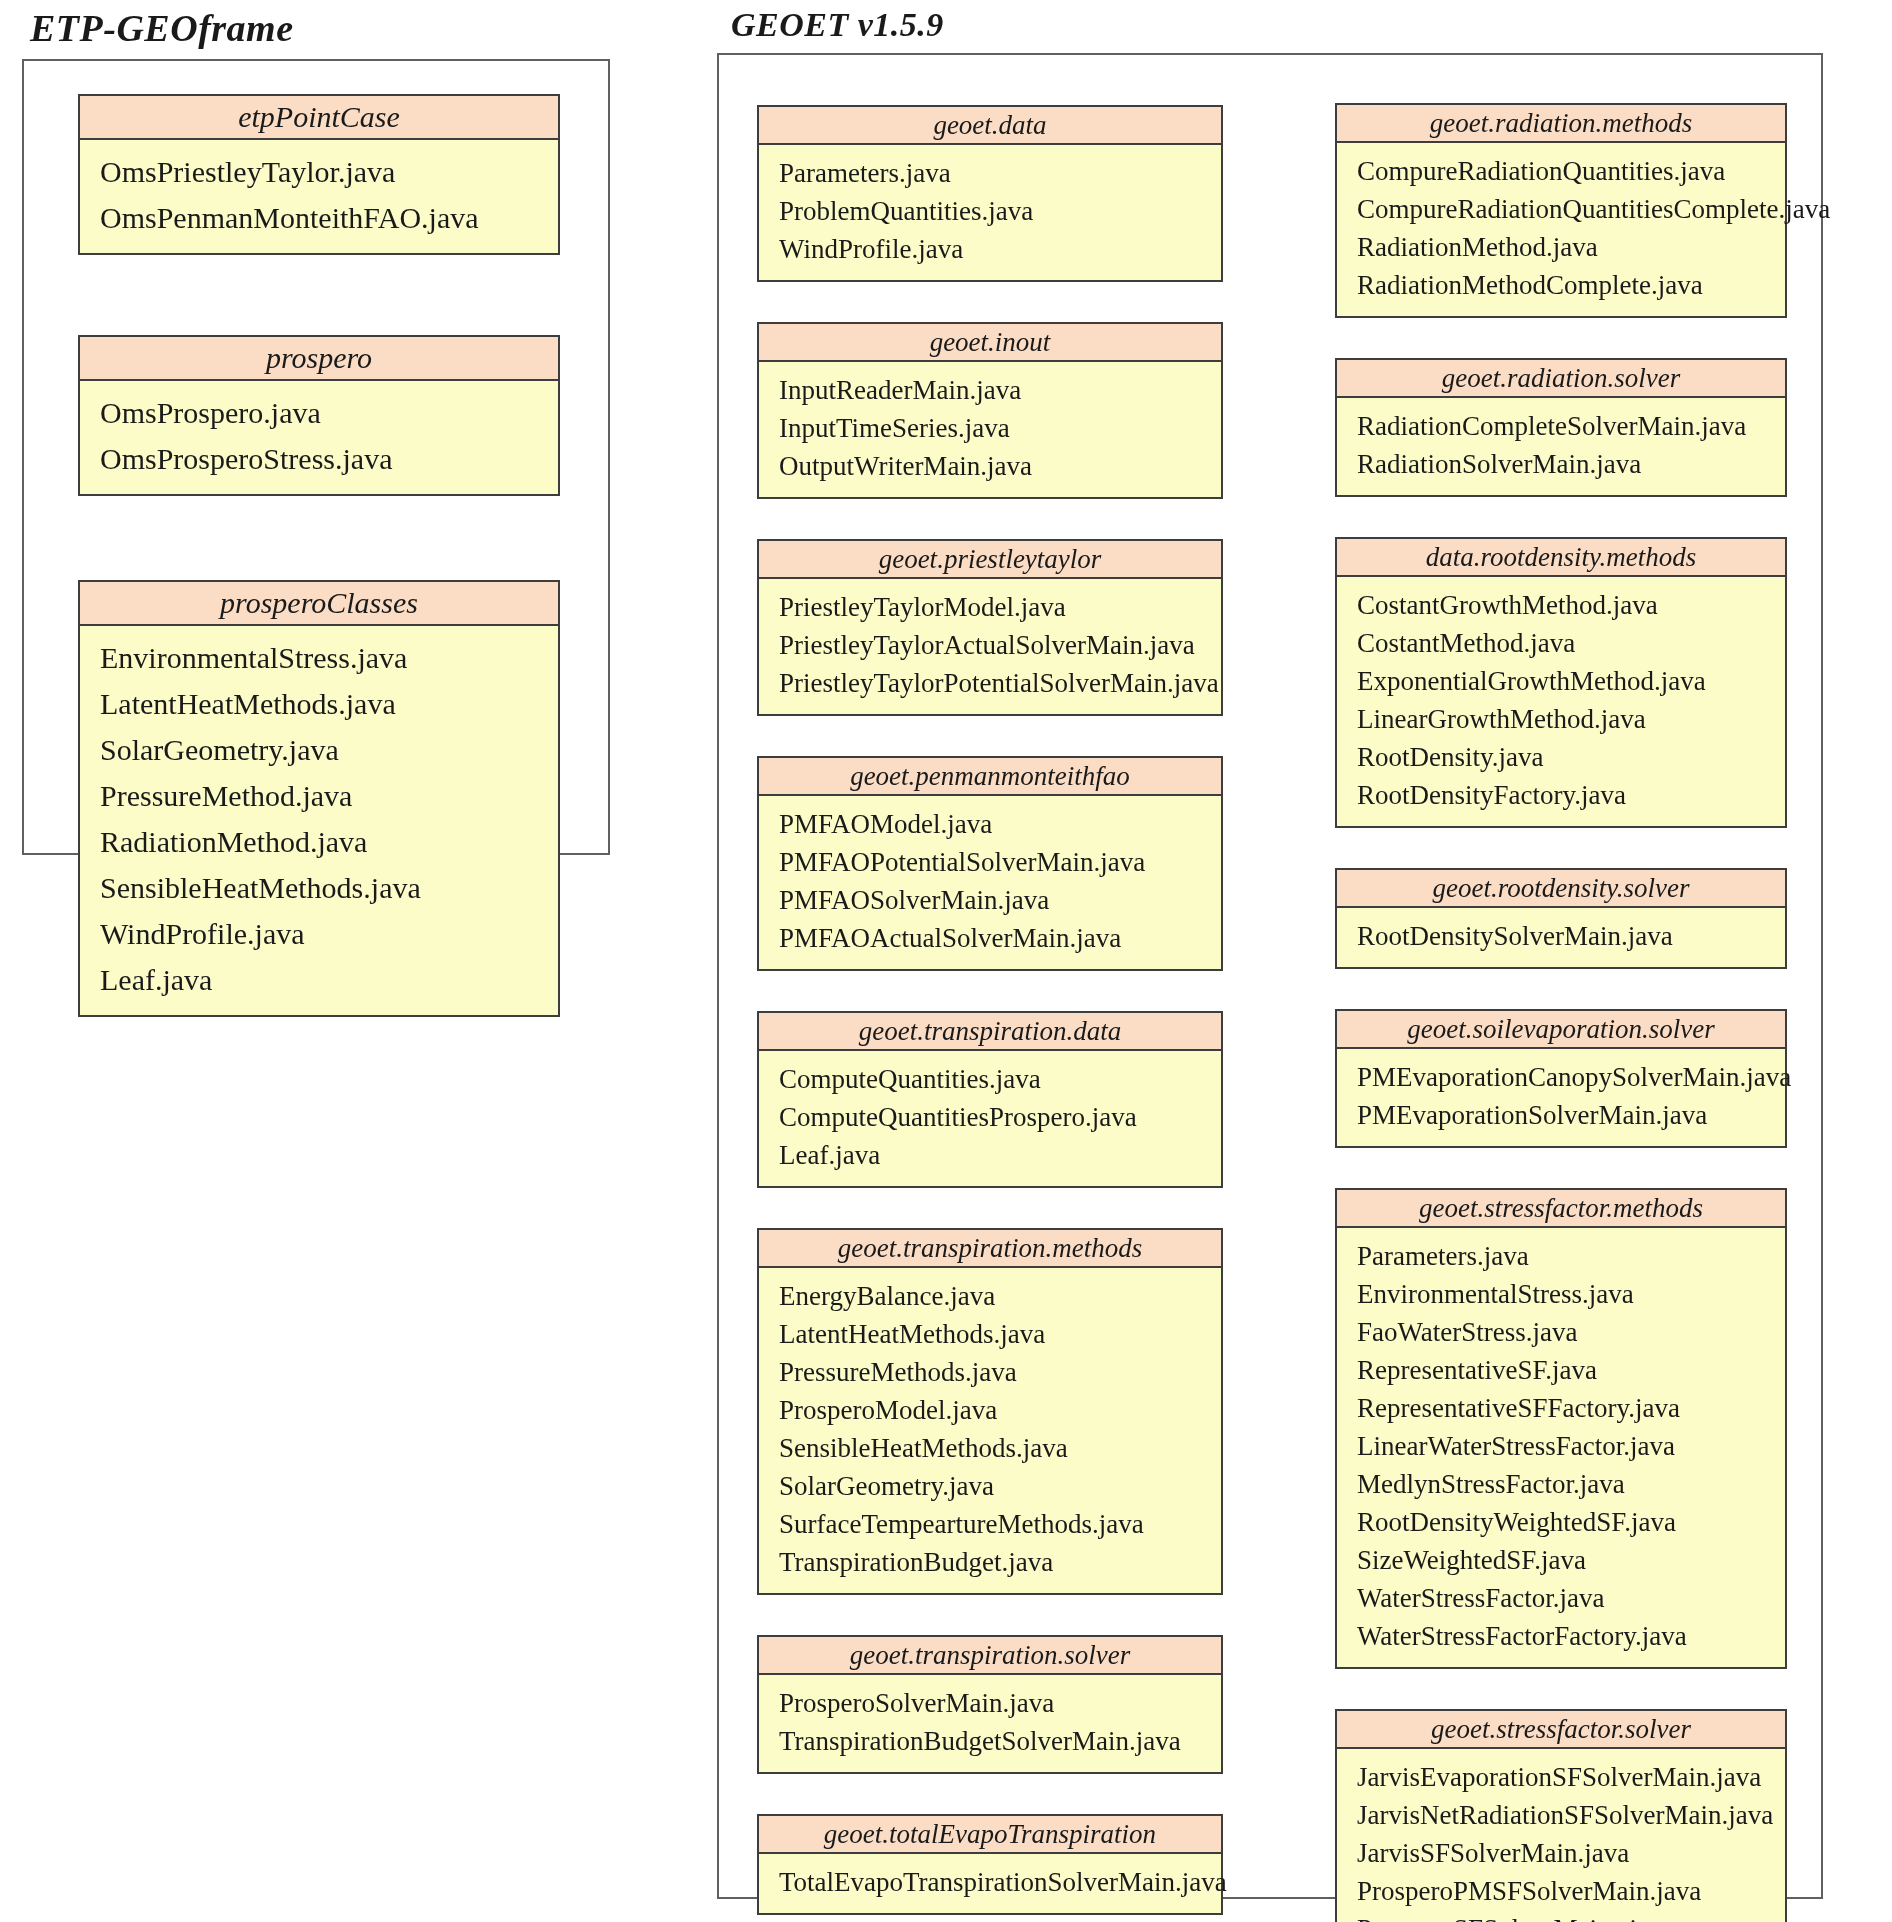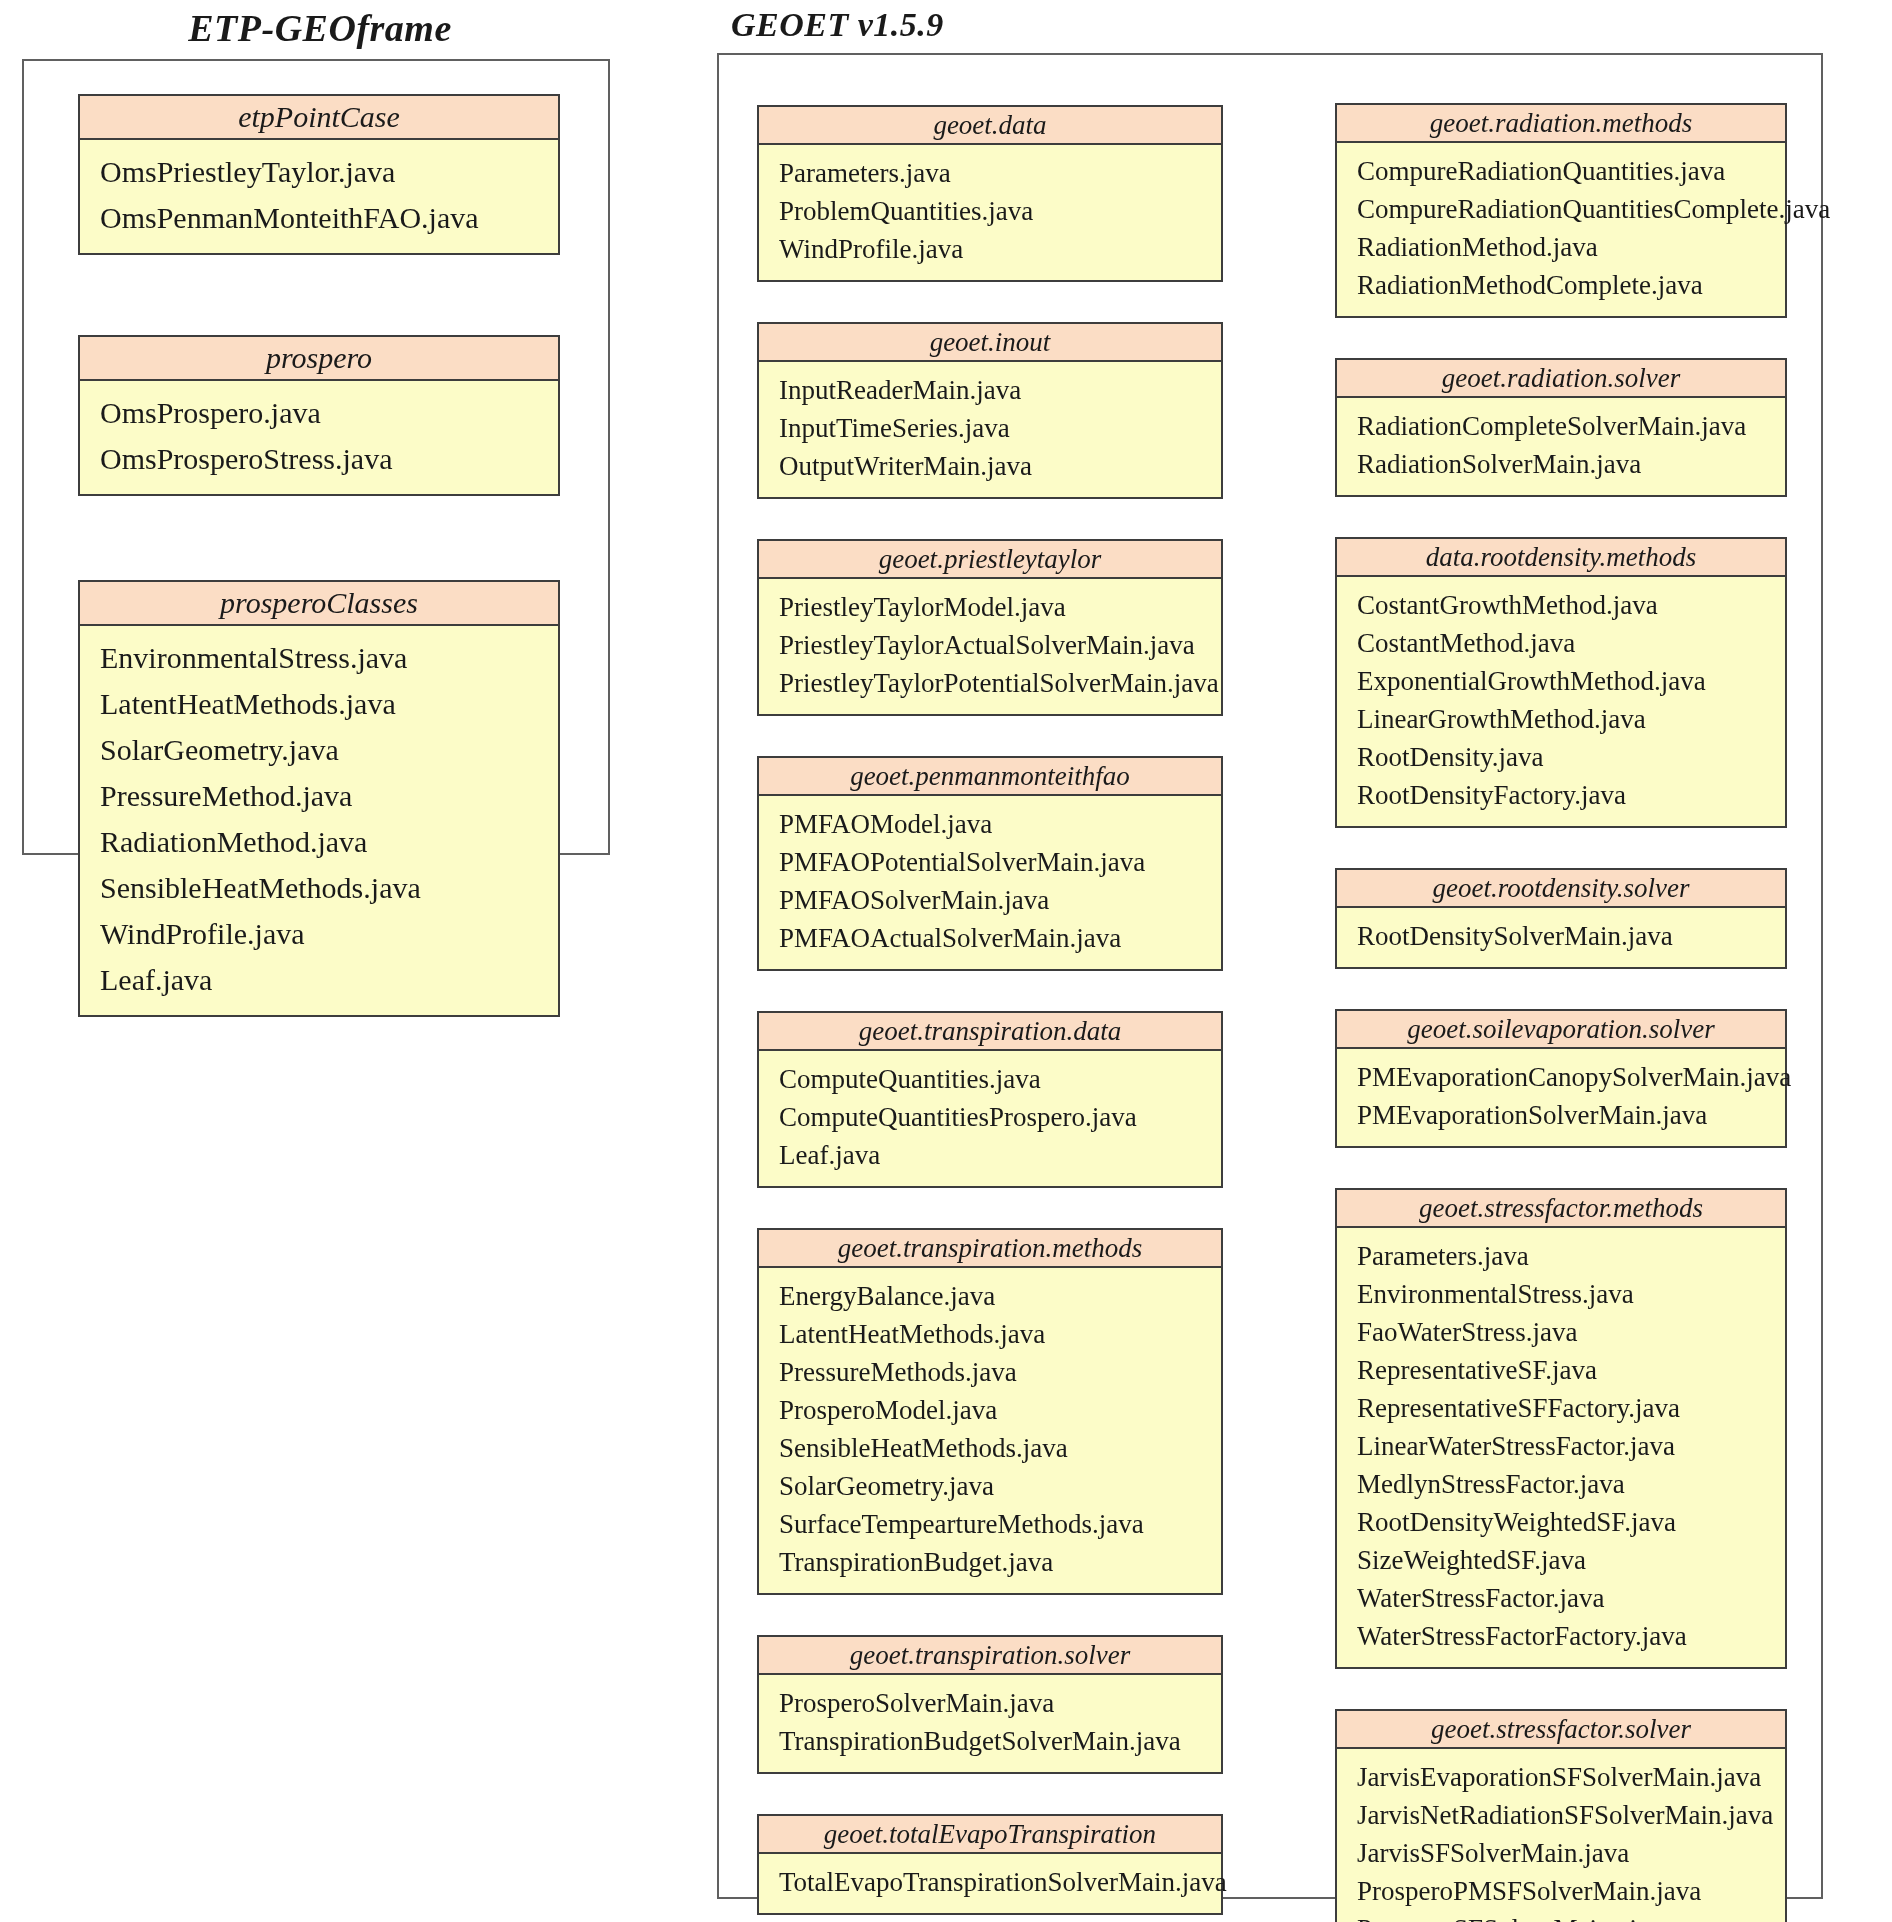--- a/index.html
+++ b/index.html
@@ -12,21 +12,21 @@
     overflow:hidden;
   }
   .group { position:absolute; }
   .group-left  { left:22px;  top:6px;  }
   .group-right { left:717px; top:6px;  }
   .group-title {
     font-style:italic; font-weight:bold;
     margin:0 0 9px 8px;
     letter-spacing:0.5px;
   }
-  .group-left  .group-title { font-size:38px;text-align:center; }
+  .group-left  .group-title { font-size:38px; }
   .group-right .group-title { font-size:34px; margin-left:14px; }
   .outer-box {
     position:relative;
     background:#ffffff;
     border:2px solid var(--outer-border,#606060);
     box-sizing:border-box;
   }
   .group-left  .outer-box { width:588px;  height:796px;  }
   .group-right .outer-box { width:1106px; height:1846px; }
 

